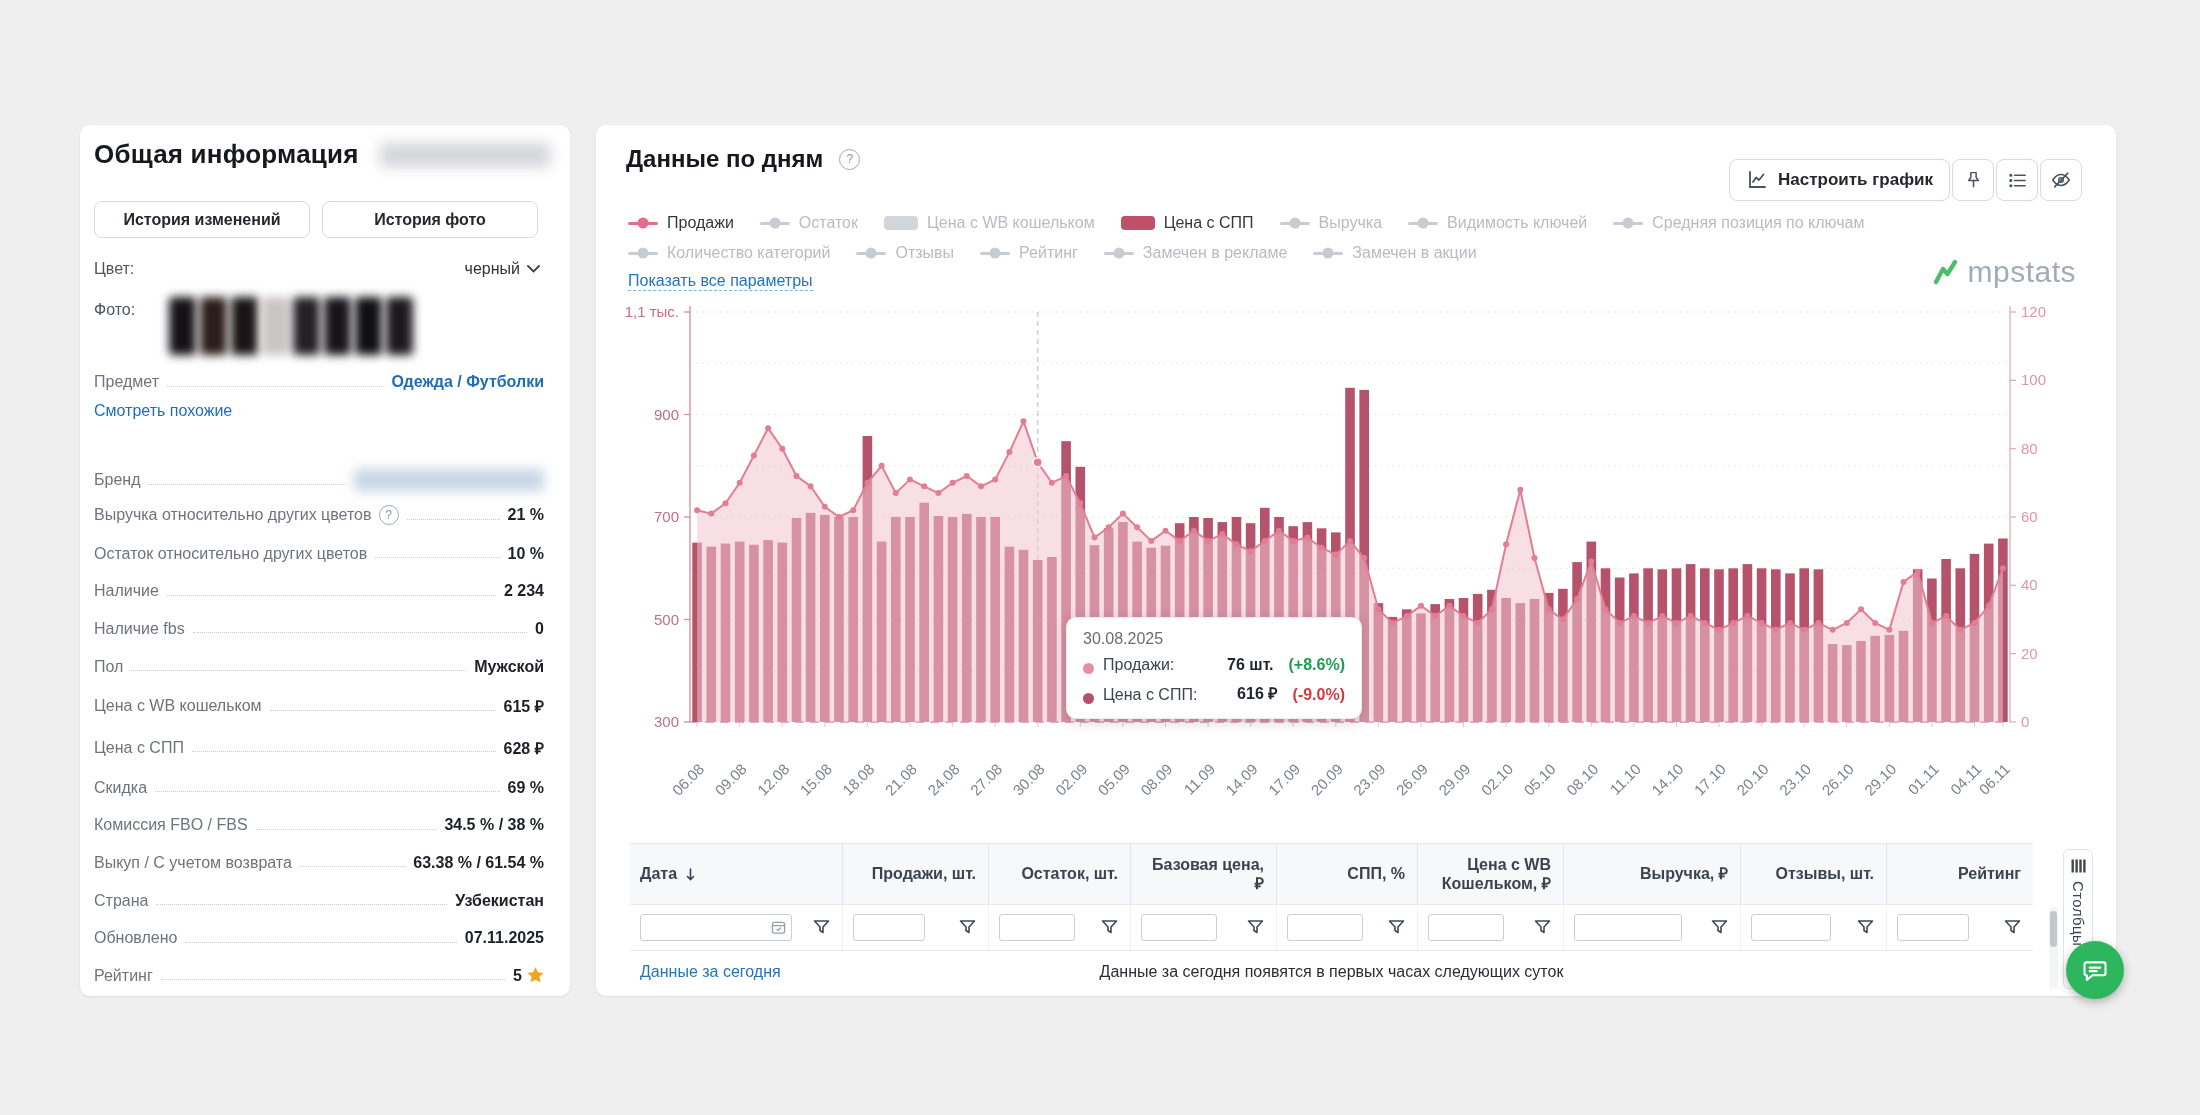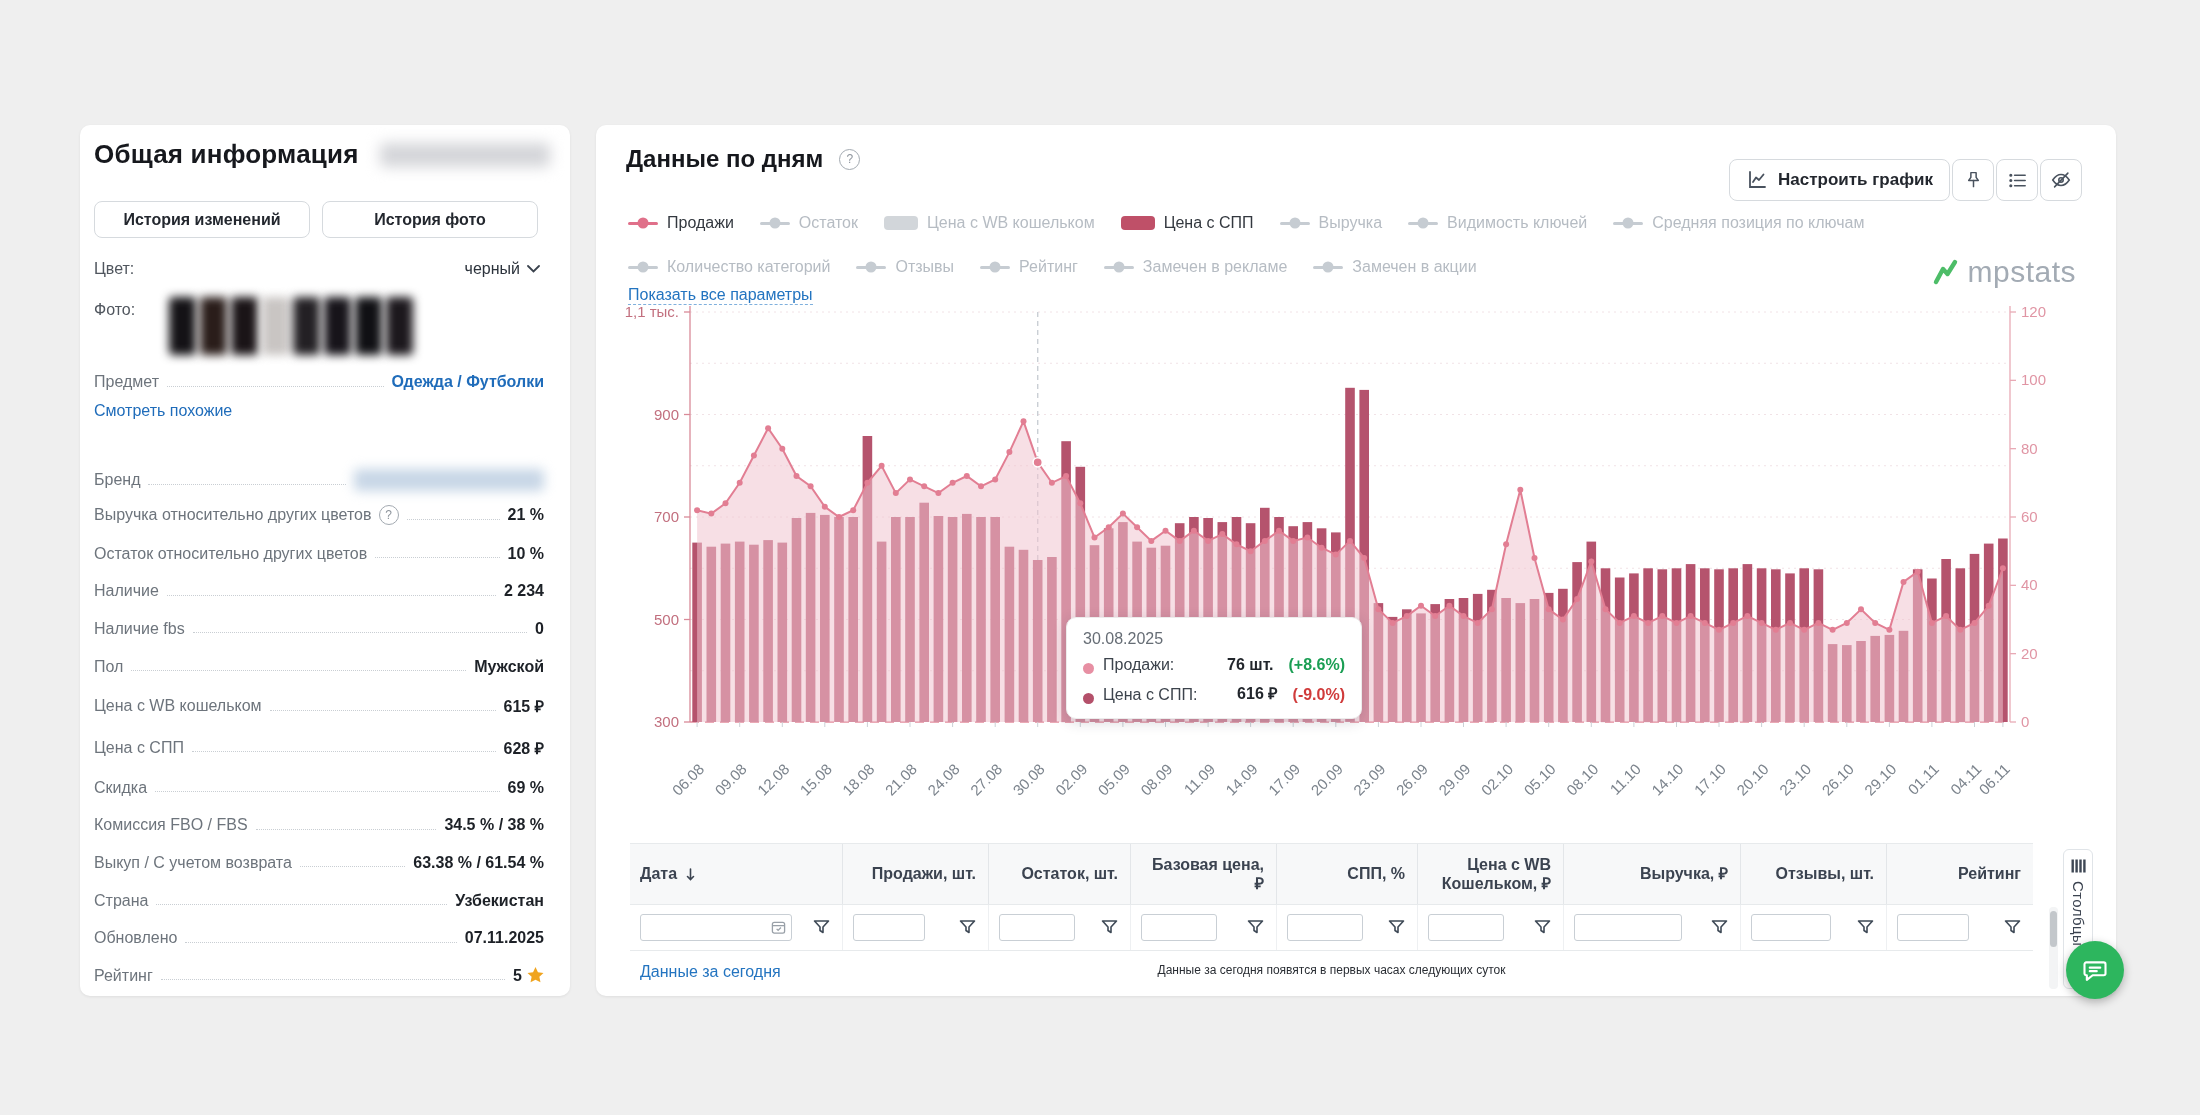--- a/index.html
+++ b/index.html
@@ -45,21 +45,21 @@
   #right-card{left:596px;top:125px;width:1520px;height:871px;}
   .rc-title{position:absolute;left:30px;top:20px;display:flex;align-items:center;gap:9px;}
   .rc-title h2{margin:0;font-size:24px;font-weight:700;color:#16181d;}
   .rc-actions{position:absolute;right:34px;top:16px;display:flex;gap:2px;align-items:flex-start;margin-top:18px;}
   .btn-config{height:42px;padding:0 16px;display:flex;align-items:center;gap:10px;background:#fff;
     border:1px solid #d6dade;border-radius:8px;font-family:inherit;font-size:17px;font-weight:700;color:#23272e;cursor:pointer;}
   .icon-btn{width:42px;height:42px;background:#fff;border:1px solid #d6dade;border-radius:8px;
     display:flex;align-items:center;justify-content:center;cursor:pointer;padding:0;}
   .legend{position:absolute;left:32px;top:86px;right:330px;}
   .lrow{display:flex;flex-wrap:nowrap;column-gap:26px;align-items:center;height:24px;}
-  .lrow+.lrow{margin-top:20px;}
+  .lrow+.lrow{margin-top:6px;}
   .litem{display:flex;align-items:center;gap:9px;font-size:16px;color:#b6bcc3;cursor:pointer;white-space:nowrap;}
   .litem.active{color:#33383f;}
   .lmark.line{position:relative;width:30px;height:3px;background:currentColor;border-radius:2px;flex:none;}
   .ldot{position:absolute;left:50%;top:50%;transform:translate(-50%,-50%);width:11px;height:11px;background:currentColor;border-radius:50%;display:block;}
   .lmark.box{width:34px;height:14px;background:currentColor;border-radius:4px;flex:none;}
   .show-all{display:inline-block;margin-top:7px;font-size:16px;color:#2374c0;border-bottom:1px dashed #7fb0dd;cursor:pointer;}
   .mpstats{position:absolute;right:40px;top:130px;display:flex;align-items:center;gap:7px;}
   .mpstats .mtext{font-size:30px;font-weight:500;color:#a3abb4;letter-spacing:.5px;}
   .chart-wrap{position:absolute;left:44px;top:175px;width:1420px;height:500px;}
   .chart-wrap svg{position:absolute;left:0;top:0;overflow:visible;}
@@ -80,21 +80,21 @@
   .thcell+.thcell{border-left:1px solid #e3e6e9;}
   .tfilter{display:flex;height:46px;border-bottom:1px solid #e7eaec;box-sizing:border-box;background:#fff;}
   .tfcell{display:flex;align-items:center;justify-content:space-between;padding:0 12px 0 10px;box-sizing:border-box;}
   .tfcell+.tfcell{border-left:1px solid #eef0f2;}
   .finwrap{position:relative;display:flex;align-items:center;}
   .tfcell input{height:27px;border:1px solid #c9cfd5;border-radius:3px;background:#fff;box-sizing:border-box;
     font-family:inherit;font-size:14px;padding:0 6px;outline:none;}
   .calico{position:absolute;right:6px;top:6px;pointer-events:none;}
   .trow-today{position:relative;height:44px;background:#fff;}
   .today-link{position:absolute;left:10px;top:12px;font-size:16px;color:#2374c0;cursor:pointer;}
-  .today-msg{position:absolute;left:0;right:0;top:12px;text-align:center;font-size:12px;color:#2a2e34;}
+  .today-msg{position:absolute;left:0;right:0;top:12px;text-align:center;font-size:16px;color:#2a2e34;}
   .columns-tab{position:absolute;right:23px;top:724px;width:30px;height:140px;box-sizing:border-box;
     border:1px solid #e0e4e8;border-radius:6px;background:#fff;display:flex;flex-direction:column;align-items:center;
     padding-top:9px;gap:8px;cursor:pointer;}
   .columns-tab .vtext{writing-mode:vertical-rl;font-size:15px;color:#3b4350;letter-spacing:.4px;}
   .vscroll{position:absolute;right:58px;top:782px;width:9px;height:82px;background:#f3f4f5;border-radius:4px;}
   .vthumb{position:absolute;left:1px;top:4px;width:7px;height:36px;background:#c3c7cb;border-radius:4px;}
   
   .chat-btn{position:absolute;left:2066px;top:941px;width:58px;height:58px;border-radius:50%;
     background:#2db65e;box-shadow:0 3px 10px rgba(0,0,0,.28);display:flex;align-items:center;justify-content:center;
     cursor:pointer;z-index:20;border:none;}

